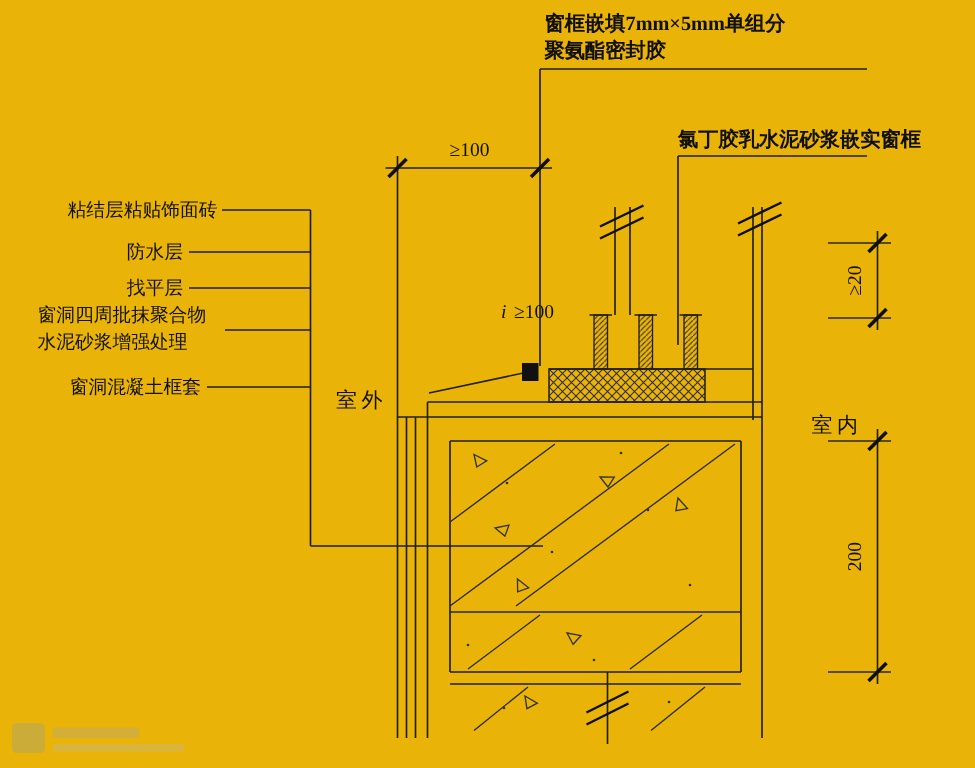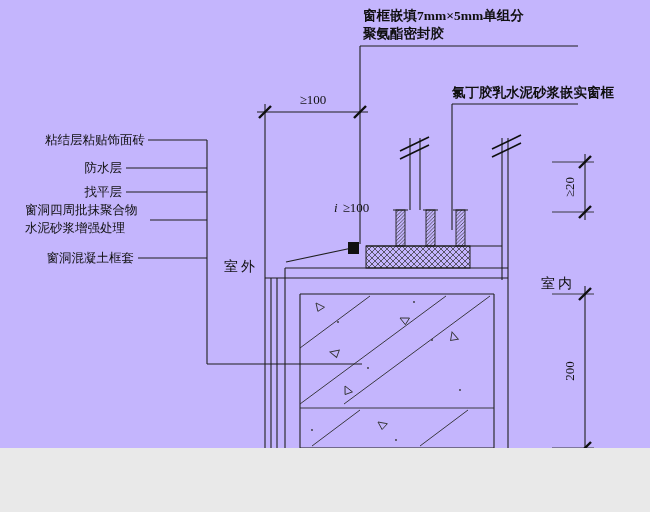--- a/index.html
+++ b/index.html
@@ -1,18 +1,18 @@
 <!DOCTYPE html>
 <html><head>
 <meta charset="utf-8">
 <title>Window Sill Waterproofing Detail</title>
 <style>
   html,body{margin:0;padding:0;background:#e9e9e9;}
   .canvas{
-    position:relative;width:650px;height:448px;background:#c4b5fd;
+    position:relative;width:650px;height:512px;background:#eab308;
     font-family:"Liberation Serif","DejaVu Serif",serif;overflow:hidden;
   }
   svg{display:block}
   .ln{stroke:#1f1f1f;stroke-width:1.1;fill:none;stroke-linecap:butt}
   .thin{stroke:#2a2a2a;stroke-width:0.9}
   .tick{stroke:#0f0f0f;stroke-width:2.4;fill:none}
   .brk{stroke:#0f0f0f;stroke-width:1.6;fill:none}
   text{fill:#101010;font-family:"Liberation Serif","DejaVu Serif",serif}
   .ann{font-size:13.5px;font-weight:bold}
   .lbl{font-size:12.5px}

